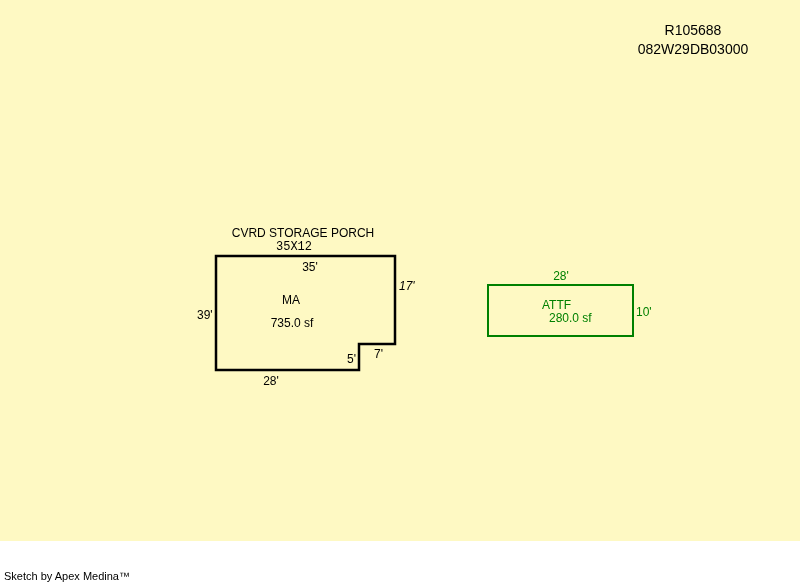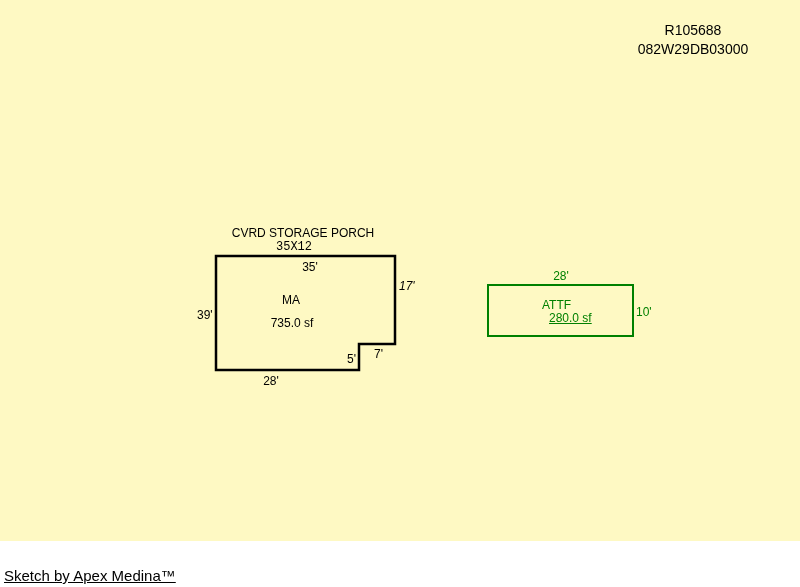--- a/index.html
+++ b/index.html
@@ -37,24 +37,23 @@
     left: 583px; top: 21px;
     width: 220px;
     text-align: center;
     font-size: 14px;
     line-height: 19px;
     color: #000000;
   }
   .footer-credit {
     position: absolute;
     left: 4px; top: 570px;
-    font-size: 15px;
+    font-size: 11px;
     line-height: 12px;
     color: #000000;
-    text-decoration: underline;
   }
 </style>
 </head>
 <body>
 
 <div id="canvas">
 
   <svg id="shapes" width="800" height="587" viewBox="0 0 800 587" xmlns="http://www.w3.org/2000/svg">
     <polygon points="216,256 395,256 395,344 359,344 359,370 216,370" fill="none" stroke-width="2.5" stroke="#000000"></polygon>
     <rect x="488" y="285" width="145" height="51" fill="none" stroke-width="2" stroke="#008000"></rect>
@@ -71,18 +70,18 @@
   <div class="lbl" style="left:399px; top:280px;font-style:italic;">17'</div>
   <div class="lbl" style="left:197px; top:309px;">39'</div>
   <div class="lbl centered" style="left:291px; top:294px;">MA</div>
   <div class="lbl centered" style="left:292px; top:309px;margin-top:8px;">735.0 sf</div>
   <div class="lbl" style="left:347px; top:353px;">5'</div>
   <div class="lbl" style="left:374px; top:348px;">7'</div>
   <div class="lbl centered" style="left:271px; top:375px;">28'</div>
 
   <div class="lbl green centered" style="left:561px; top:270px;">28'</div>
   <div class="lbl green" style="left:528px; top:299px;margin-left:14px;">ATTF</div>
-  <div class="lbl green" style="left:549px; top:312px;text-decoration:underline;">280.0 sf</div>
+  <div class="lbl green" style="left:549px; top:312px;">280.0 sf</div>
   <div class="lbl green" style="left:636px; top:306px;">10'</div>
 
   <div class="footer-credit">Sketch by Apex Medina™</div>
 
 </div>
 
 </body></html>

